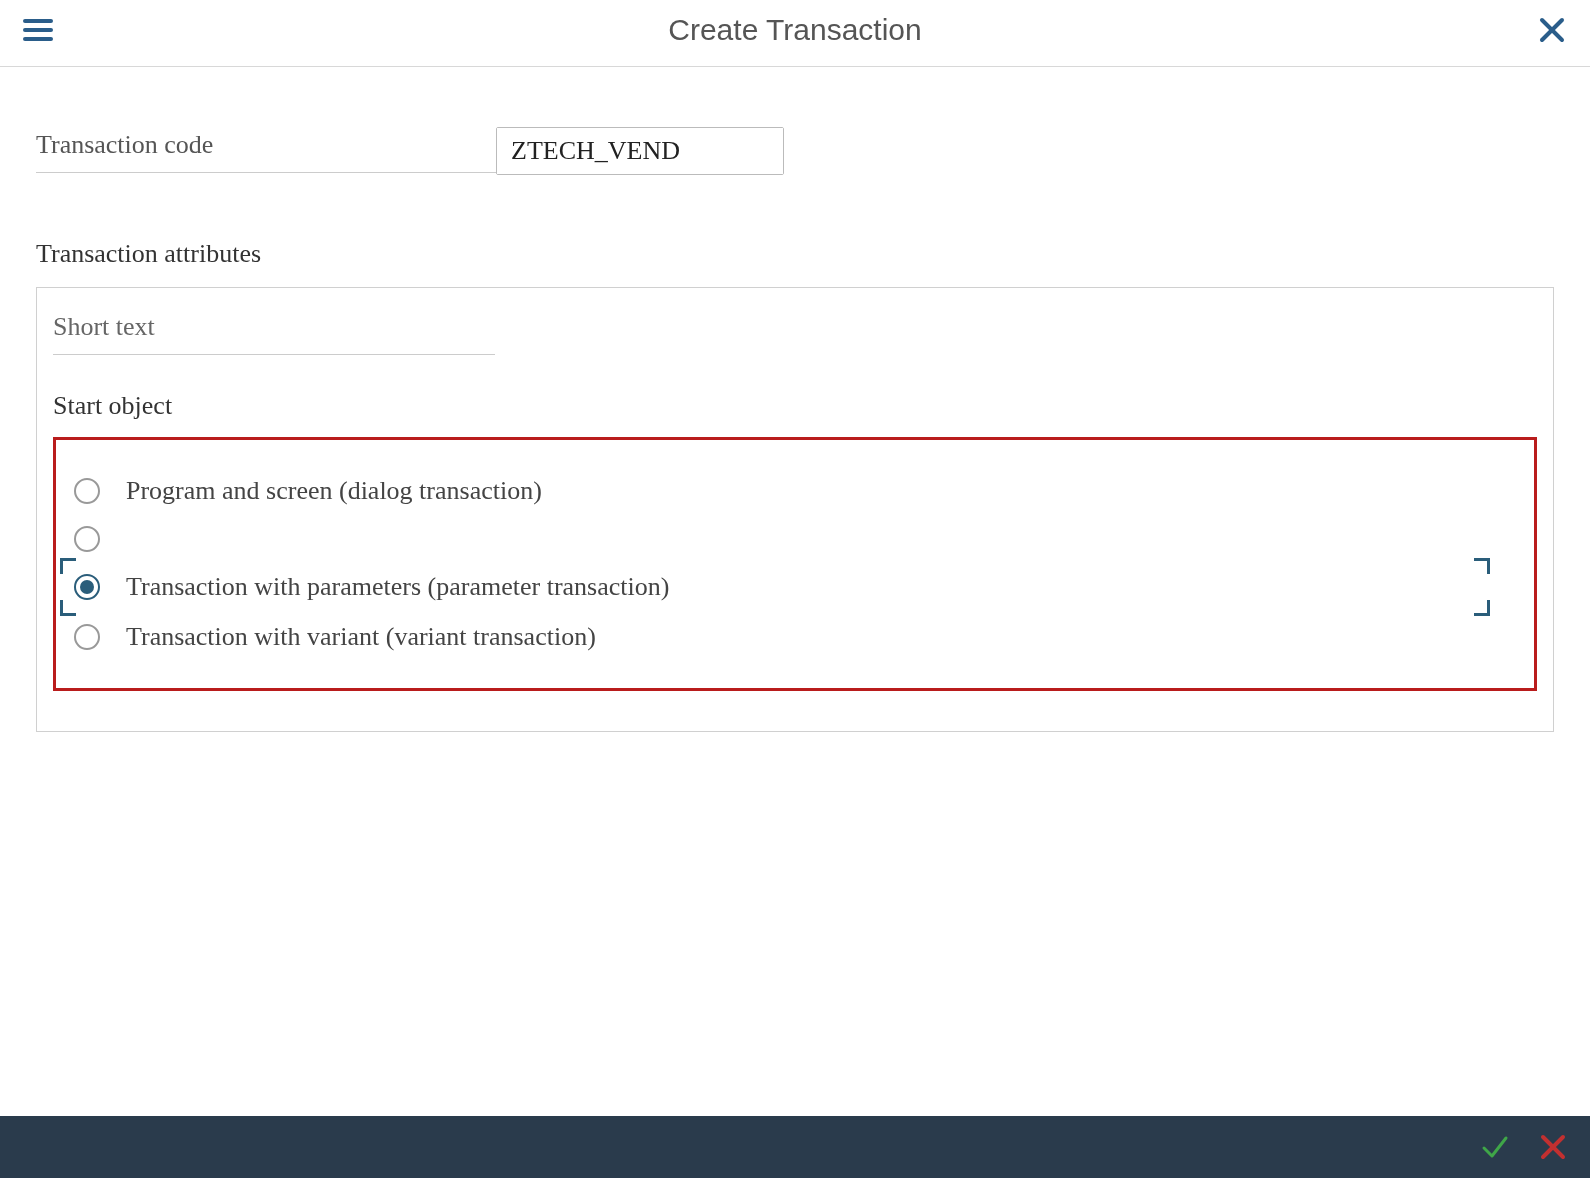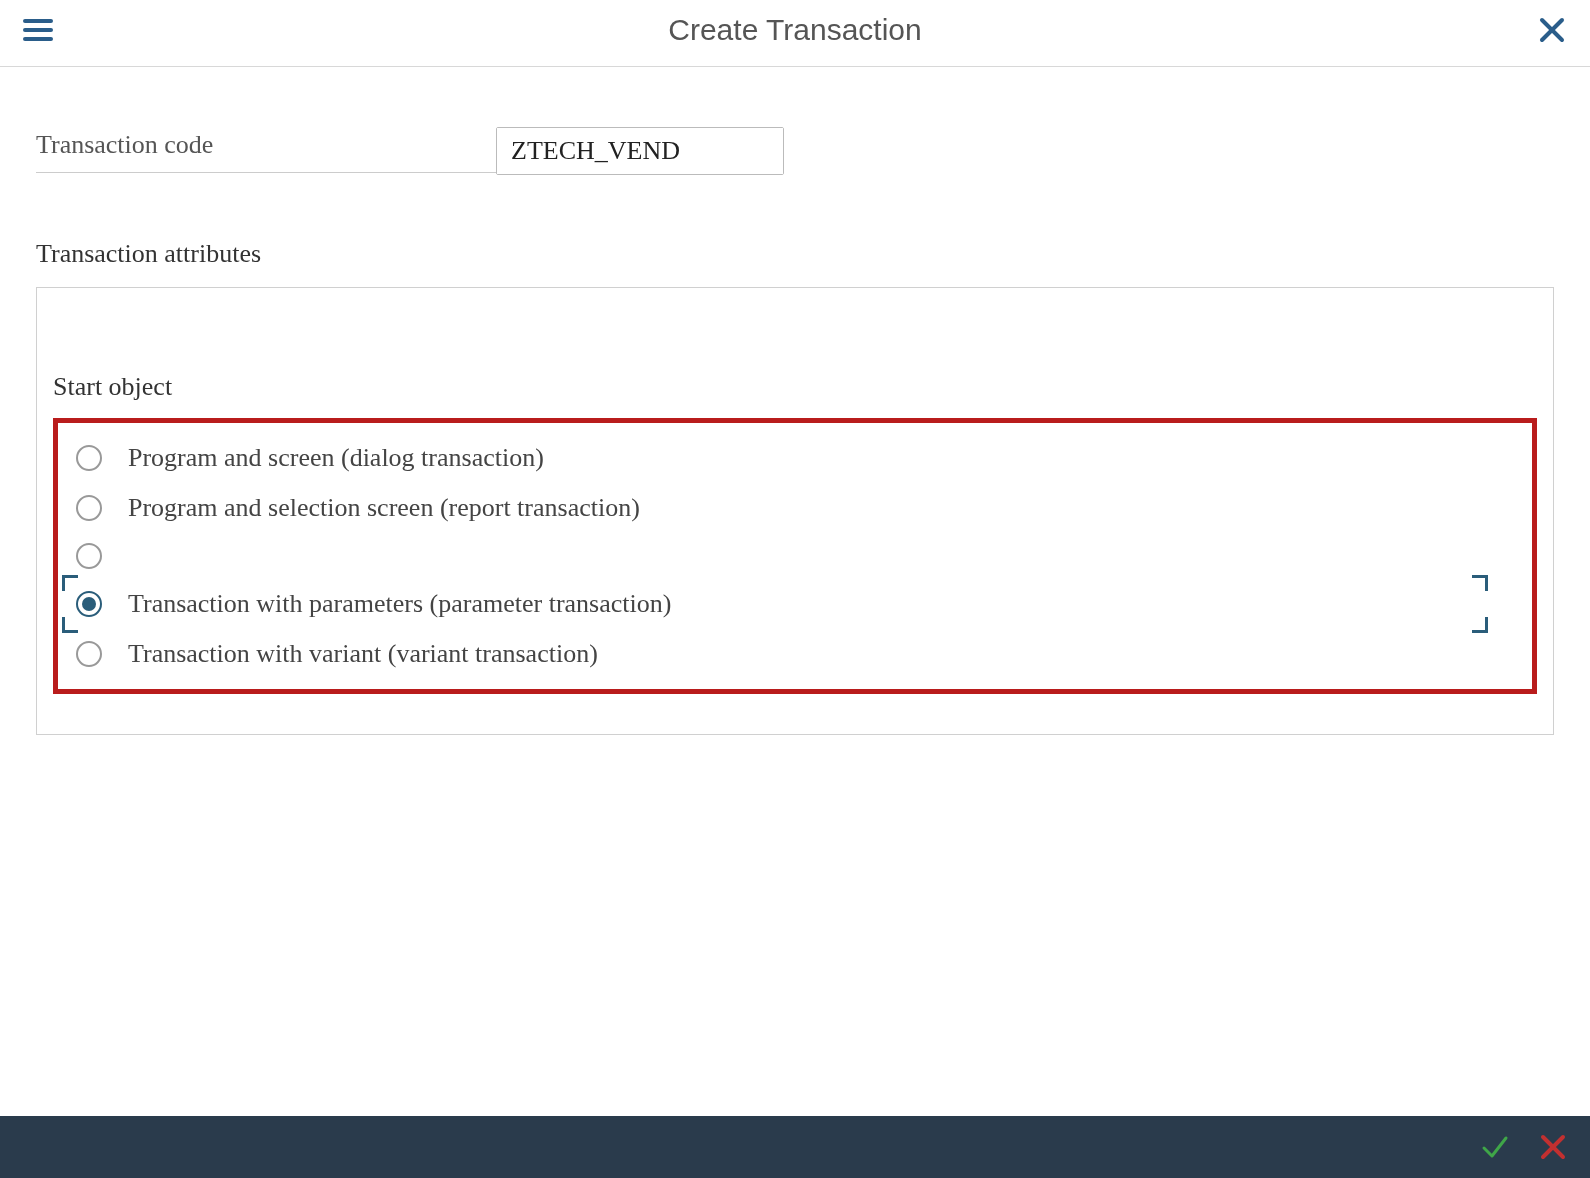--- a/index.html
+++ b/index.html
@@ -92,27 +92,27 @@
     font-size: 26px;
     color: #666;
     padding-right: 10px;
     border-bottom: 1px solid #ccc;
     padding-bottom: 12px;
   }
 
   .sub-title {
     font-size: 26px;
     color: #333;
-    margin-top: 60px;
+    margin-top: 36px;
     margin-bottom: 16px;
   }
 
   .radio-box {
-    border: 5px solid #b91c1c;
-    padding: 10px 14px;
+    border: 3px solid #b91c1c;
+    padding: 26px 14px;
     position: relative;
   }
   .radio-row {
     display: flex;
     align-items: center;
     padding: 10px 4px;
     cursor: pointer;
     position: relative;
   }
   .radio-circ {
@@ -191,33 +191,30 @@
     <div class="field-input-wrap tcode">
       <input class="field-input" type="text" value="ZTECH_VEND" style="">
     </div>
   </div>
 
   <div class="section-title">Transaction attributes</div>
 
   <div class="attr-box">
 
     <div class="short-row">
+      <div class="short-label">Short text</div>
     </div>
 
     <div class="sub-title">Start object</div>
 
     <div class="radio-box" id="radio-group">
 
     <div class="radio-row">
           <div class="radio-circ"></div>
           <div class="radio-label">Program and screen (dialog transaction)</div>
-        </div>
-        <div class="radio-row">
-          <div class="radio-circ"></div>
-          <div class="radio-label">Program and selection screen (report transaction)</div>
         </div>
         <div class="radio-row">
           <div class="radio-circ"></div>
         </div>
         <div class="radio-row selected-row">
           <div class="radio-circ selected">
             <div class="radio-dot"></div>
           </div>
           <div class="radio-label">Transaction with parameters (parameter transaction)</div>
           <div class="corner tl"></div>

